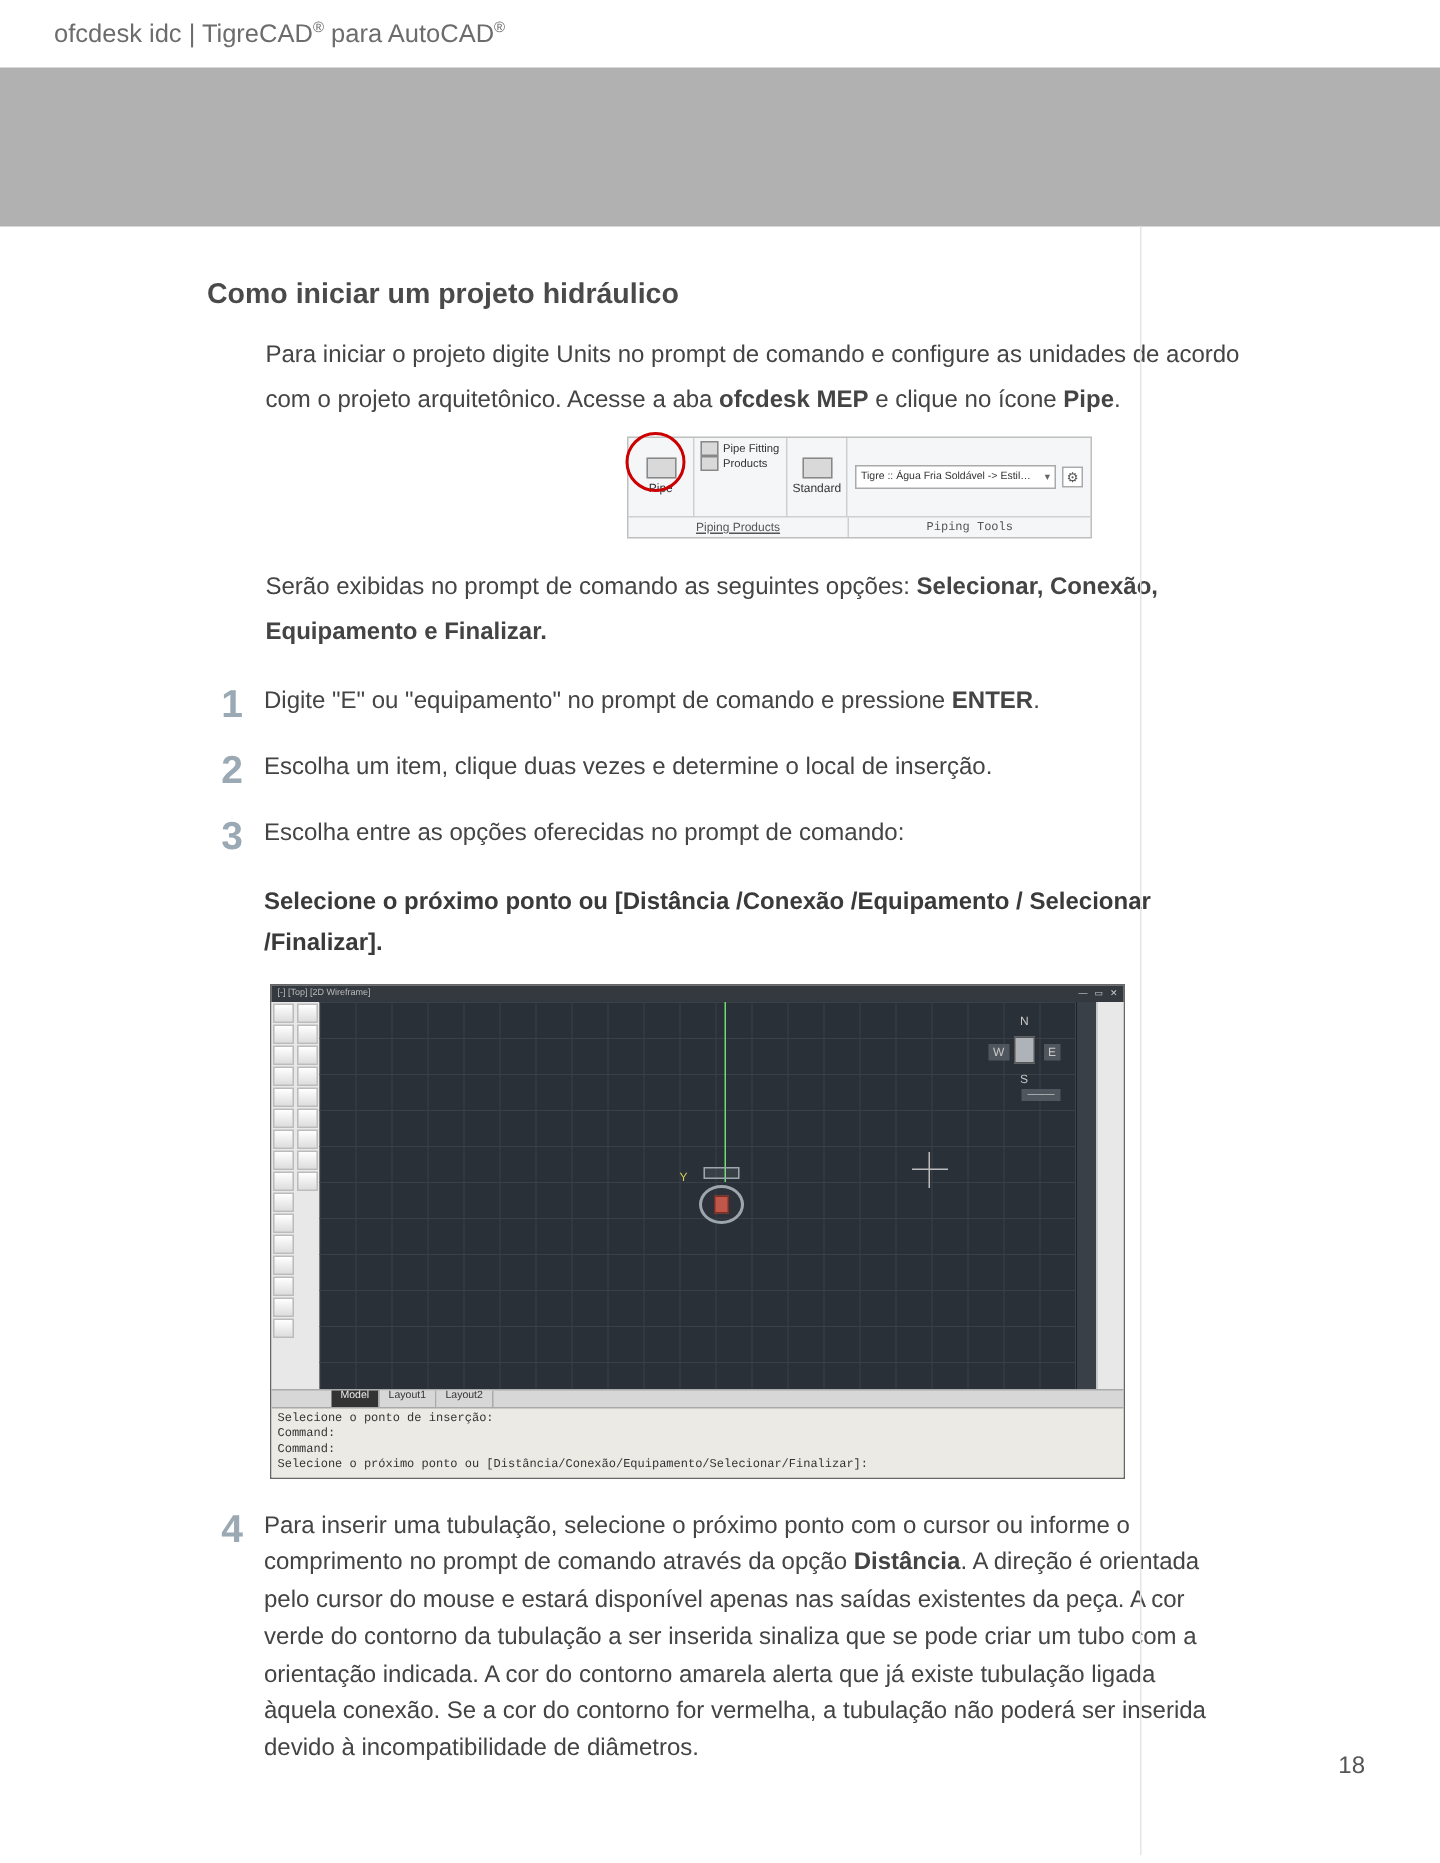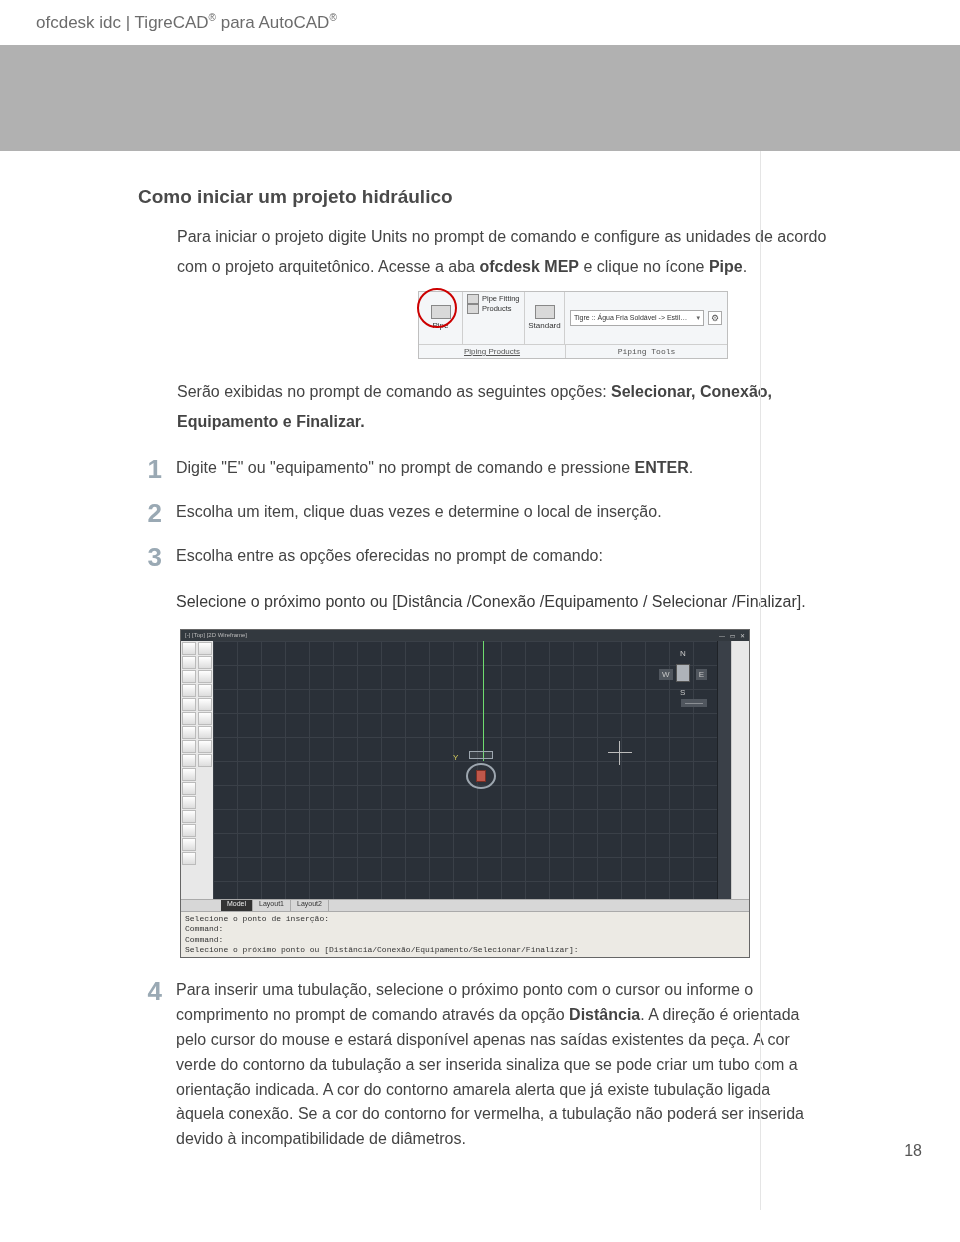--- a/index.html
+++ b/index.html
@@ -165,21 +165,21 @@
   }
   .step-text {
     font-size: 16px;
     line-height: 1.55;
     color: #444;
     flex: 1;
   }
   .step-text b { font-weight: bold; }
   .bold-line {
     font-size: 16px;
-    font-weight: normal;
+    font-weight: bold;
     color: #3a3a3a;
     line-height: 1.7;
     margin: 6px 0 14px 38px;
     max-width: 660px;
   }
   
   .acad {
     margin-left: 42px;
     width: 570px;
     border: 1px solid #666;
@@ -323,21 +323,21 @@
     background: #eceae4;
     border-top: 1px solid #aaa;
     font-family: "Courier New", monospace;
     font-size: 8px;
     color: #333;
     padding: 2px 4px;
     line-height: 1.3;
   }
   .page-num {
     position: absolute;
-    right: 38px;
+    right: 50px;
     bottom: 50px;
     font-size: 16px;
     color: #555;
   }
 </style>
 </head>
 <body>
 
 <div class="header-bar">
   <div class="header-strip">

